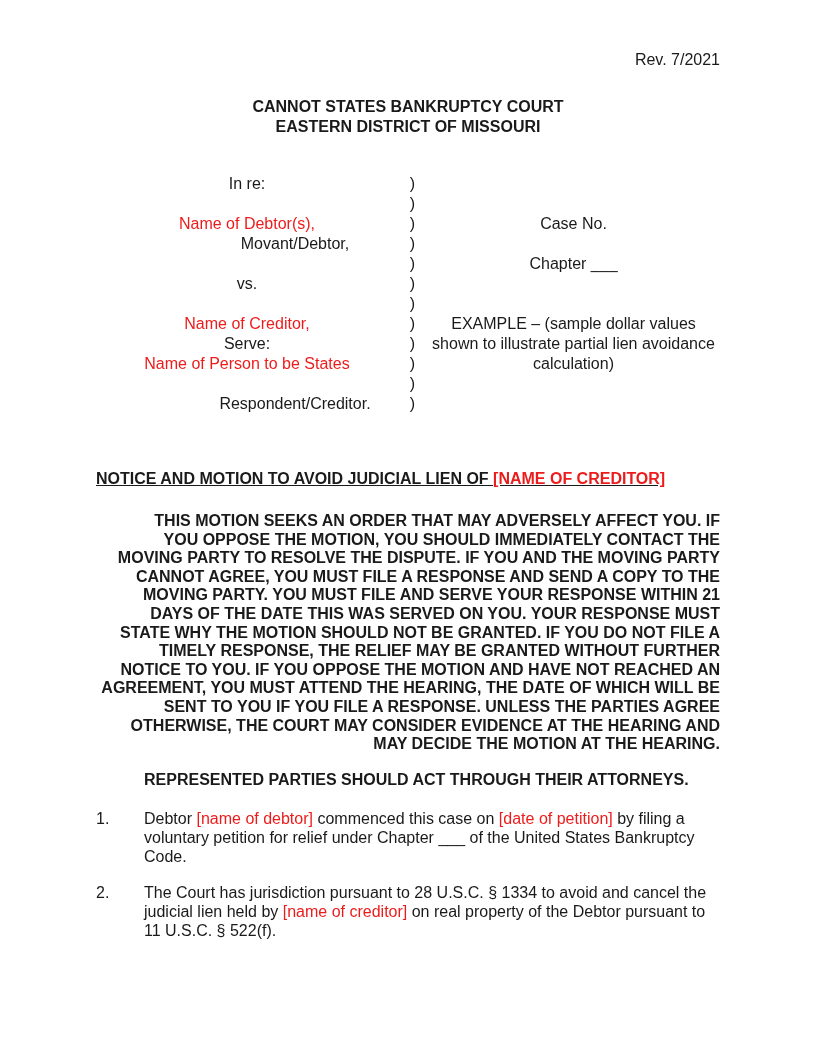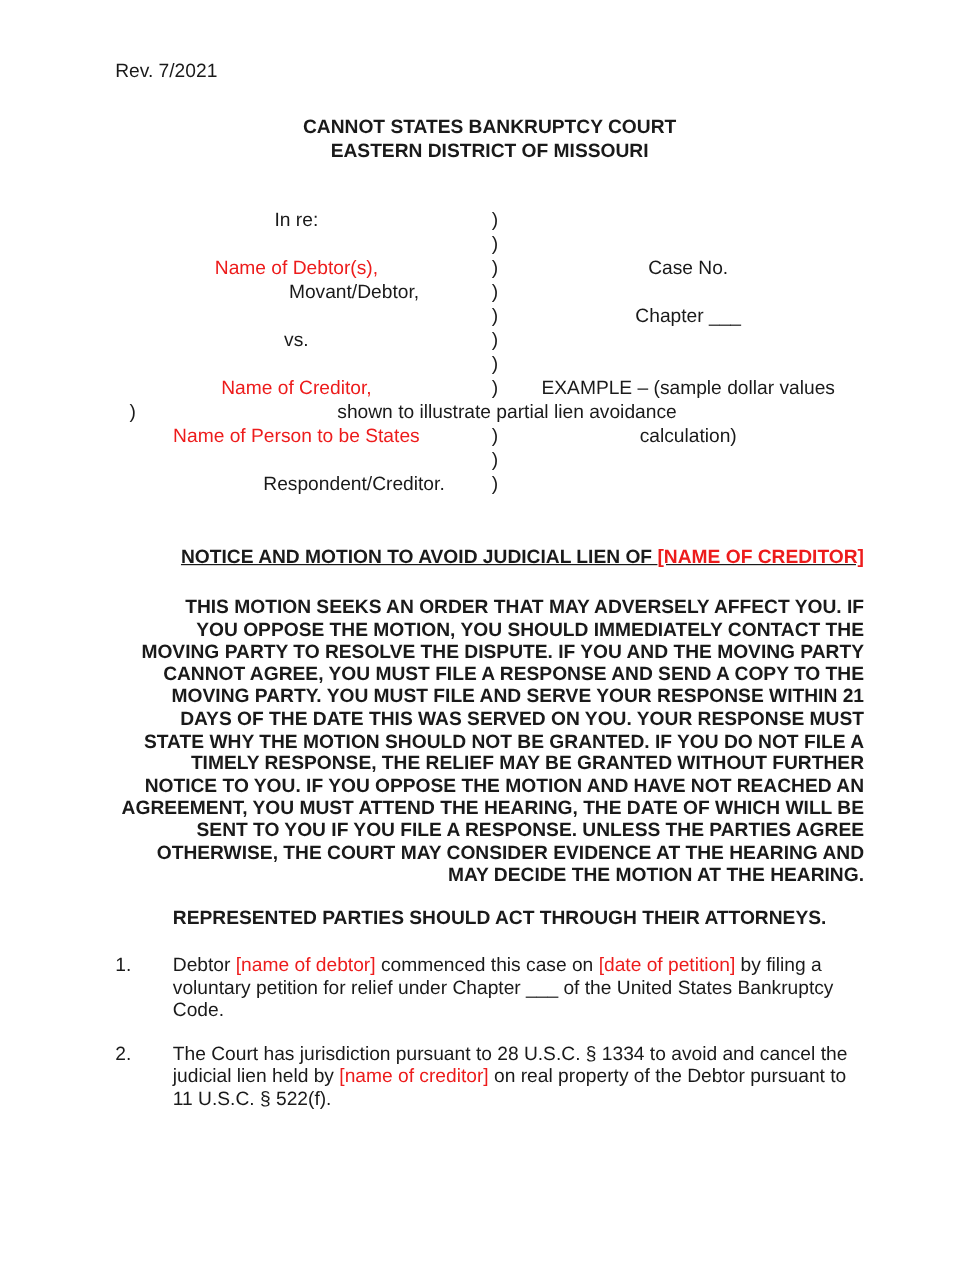--- a/index.html
+++ b/index.html
@@ -19,20 +19,21 @@
     position: relative;
     width: 816px;
     height: 1056px;
     box-sizing: border-box;
     padding: 50px 96px 0 96px;
     overflow: hidden;
   }
   .red { color: var(--red, #ed1c1c); }
 
   .rev-line {
+    text-align: right;
     line-height: 19px;
   }
 
   .court-header {
     margin-top: 28px;
     text-align: center;
     font-weight: bold;
     line-height: 20px;
   }
 
@@ -54,22 +55,22 @@
   .cap-left.indented { padding-left: 96px; box-sizing: border-box; }
   .cap-paren {
     width: 29px;
     flex: 0 0 29px;
   }
   .cap-right {
     flex: 1 1 auto;
   }
 
   .motion-title {
-    margin-top: 41px;
-    text-align: right;
+    margin-top: 55px;
+    text-align: left;
     font-weight: bold;
     line-height: 19px;
   }
   .motion-title .title-inner {
     text-decoration: underline;
   }
 
   .warning-para {
     margin-top: 24px;
     font-weight: bold;
@@ -113,21 +114,21 @@
 
   <div class="caption">
       <div class="caption-row"><div class="cap-left">In re:</div><div class="cap-paren">)</div><div class="cap-right"></div></div>
       <div class="caption-row"><div class="cap-left"></div><div class="cap-paren">)</div><div class="cap-right"></div></div>
       <div class="caption-row"><div class="cap-left red">Name of Debtor(s),</div><div class="cap-paren">)</div><div class="cap-right">Case No.</div></div>
       <div class="caption-row"><div class="cap-left indented">Movant/Debtor,</div><div class="cap-paren">)</div><div class="cap-right"></div></div>
       <div class="caption-row"><div class="cap-left"></div><div class="cap-paren">)</div><div class="cap-right">Chapter ___</div></div>
       <div class="caption-row"><div class="cap-left">vs.</div><div class="cap-paren">)</div><div class="cap-right"></div></div>
       <div class="caption-row"><div class="cap-left"></div><div class="cap-paren">)</div><div class="cap-right"></div></div>
       <div class="caption-row"><div class="cap-left red">Name of Creditor,</div><div class="cap-paren">)</div><div class="cap-right">EXAMPLE – (sample dollar values</div></div>
-      <div class="caption-row"><div class="cap-paren">)</div><div class="cap-right">shown to illustrate partial lien avoidance</div></div>
+      <div class="caption-row"><div class="cap-left">Serve:</div><div class="cap-paren">)</div><div class="cap-right">shown to illustrate partial lien avoidance</div></div>
       <div class="caption-row"><div class="cap-left red">Name of Person to be States</div><div class="cap-paren">)</div><div class="cap-right">calculation)</div></div>
       <div class="caption-row"><div class="cap-left"></div><div class="cap-paren">)</div><div class="cap-right"></div></div>
       <div class="caption-row"><div class="cap-left indented">Respondent/Creditor.</div><div class="cap-paren">)</div><div class="cap-right"></div></div>
     </div>
 
   <div class="motion-title">
     <span class="title-inner"><span>NOTICE AND MOTION TO AVOID JUDICIAL LIEN OF </span><span class="red">[NAME OF CREDITOR]</span></span>
   </div>
 
   <p class="warning-para">THIS MOTION SEEKS AN ORDER THAT MAY ADVERSELY AFFECT YOU. IF YOU OPPOSE THE MOTION, YOU SHOULD IMMEDIATELY CONTACT THE MOVING PARTY TO RESOLVE THE DISPUTE. IF YOU AND THE MOVING PARTY CANNOT AGREE, YOU MUST FILE A RESPONSE AND SEND A COPY TO THE MOVING PARTY. YOU MUST FILE AND SERVE YOUR RESPONSE WITHIN 21 DAYS OF THE DATE THIS WAS SERVED ON YOU. YOUR RESPONSE MUST STATE WHY THE MOTION SHOULD NOT BE GRANTED. IF YOU DO NOT FILE A TIMELY RESPONSE, THE RELIEF MAY BE GRANTED WITHOUT FURTHER NOTICE TO YOU. IF YOU OPPOSE THE MOTION AND HAVE NOT REACHED AN AGREEMENT, YOU MUST ATTEND THE HEARING, THE DATE OF WHICH WILL BE SENT TO YOU IF YOU FILE A RESPONSE. UNLESS THE PARTIES AGREE OTHERWISE, THE COURT MAY CONSIDER EVIDENCE AT THE HEARING AND MAY DECIDE THE MOTION AT THE HEARING.</p>

